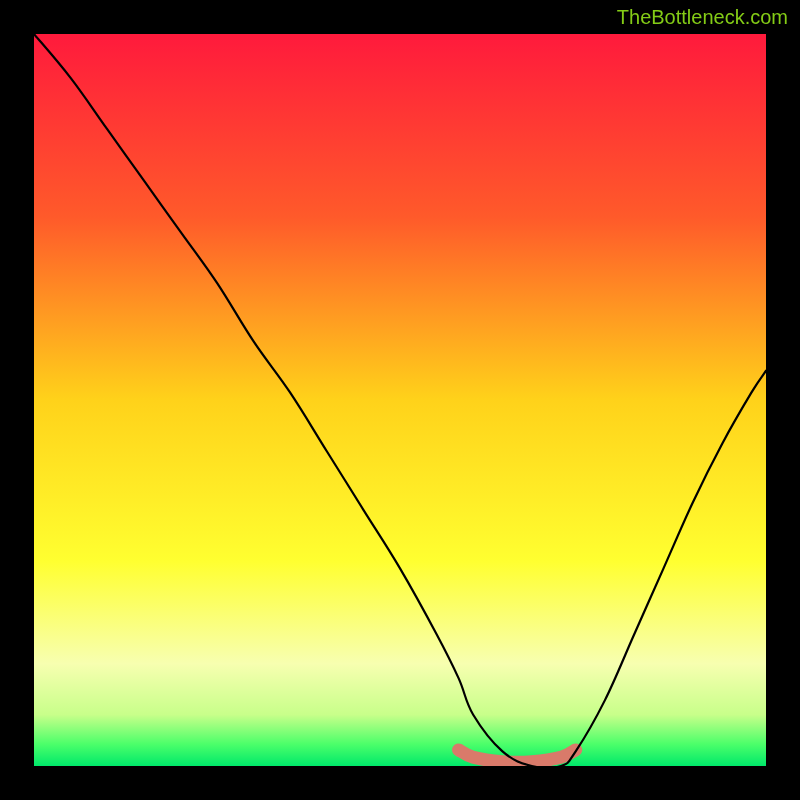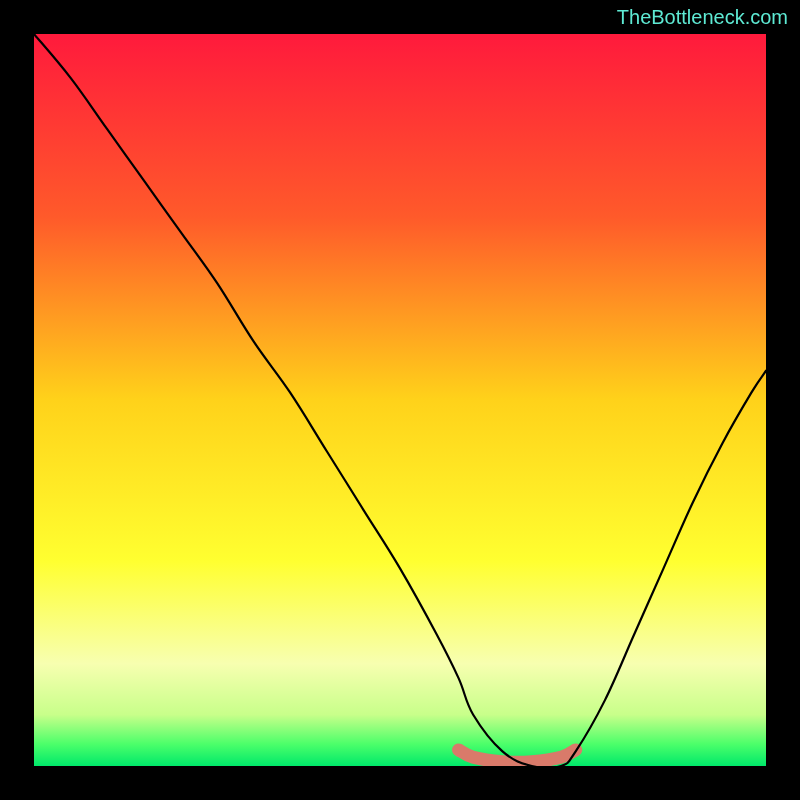--- a/index.html
+++ b/index.html
@@ -1,17 +1,17 @@
 <!DOCTYPE html>
 <html><head>
 <meta charset="utf-8">
 <style>
   * { margin: 0; padding: 0; box-sizing: border-box; }
   body { width: 800px; height: 800px; background: #000; position: relative; font-family: Arial, sans-serif; }
-  .watermark { position: absolute; top: 6px; right: 12px; color: #5eead4; font-size: 20px; font-weight: 500; z-index: 10; }
+  .watermark { position: absolute; top: 6px; right: 12px; color: #84cc16; font-size: 20px; font-weight: 500; z-index: 10; }
   .plot-frame { position: absolute; top: 0; left: 0; width: 800px; height: 800px; border: 34px solid #000; }
   .plot-area { position: absolute; top: 34px; left: 34px; width: 732px; height: 732px; }
   .gradient { width: 100%; height: 100%; }
   .curve-svg { position: absolute; top: 0; left: 0; width: 100%; height: 100%; }
 </style>
 </head>
 <body>
 
 <div class="watermark">TheBottleneck.com</div>
 

